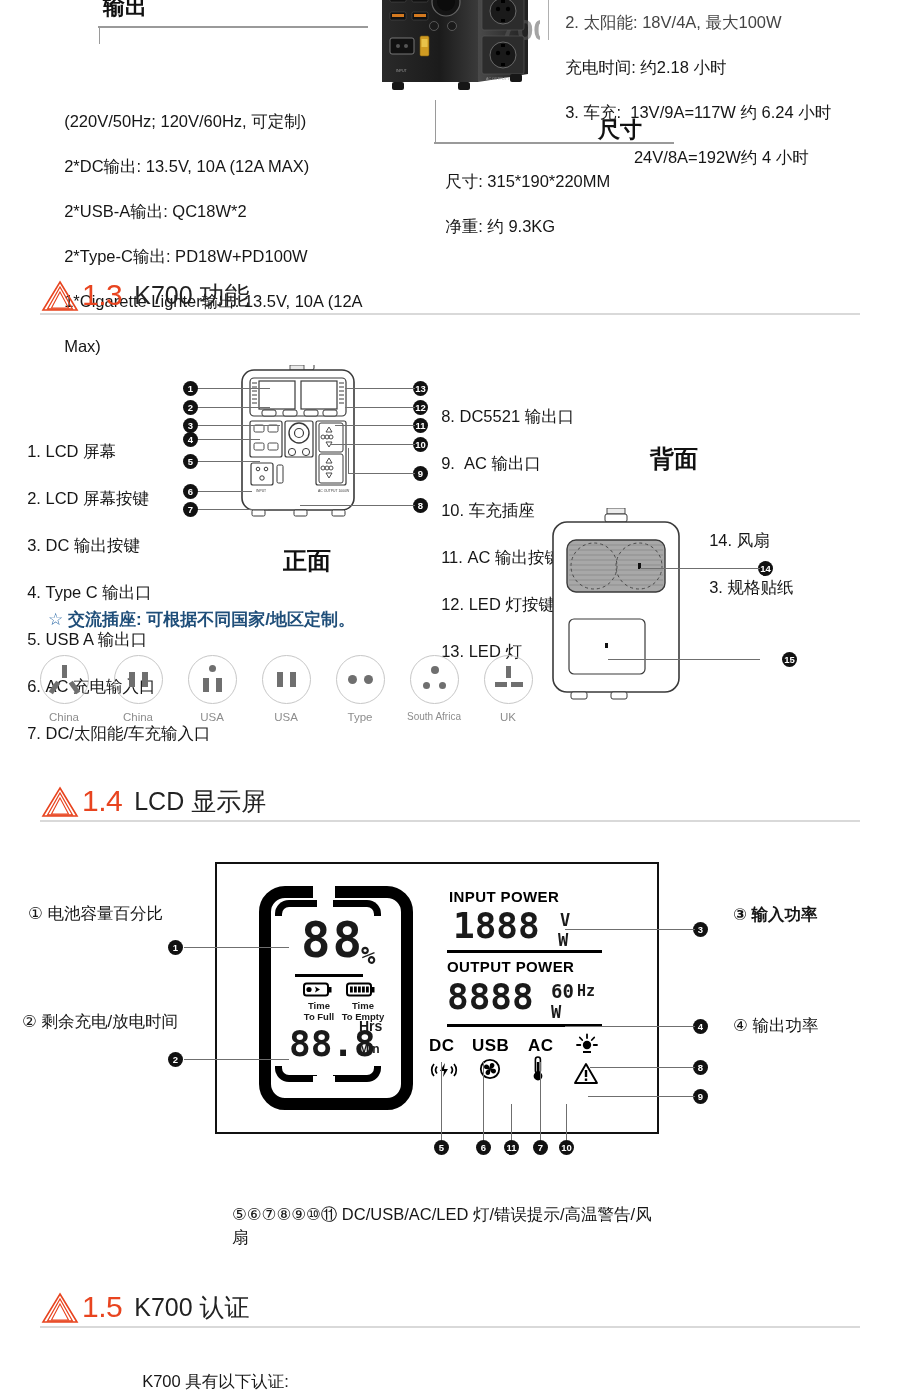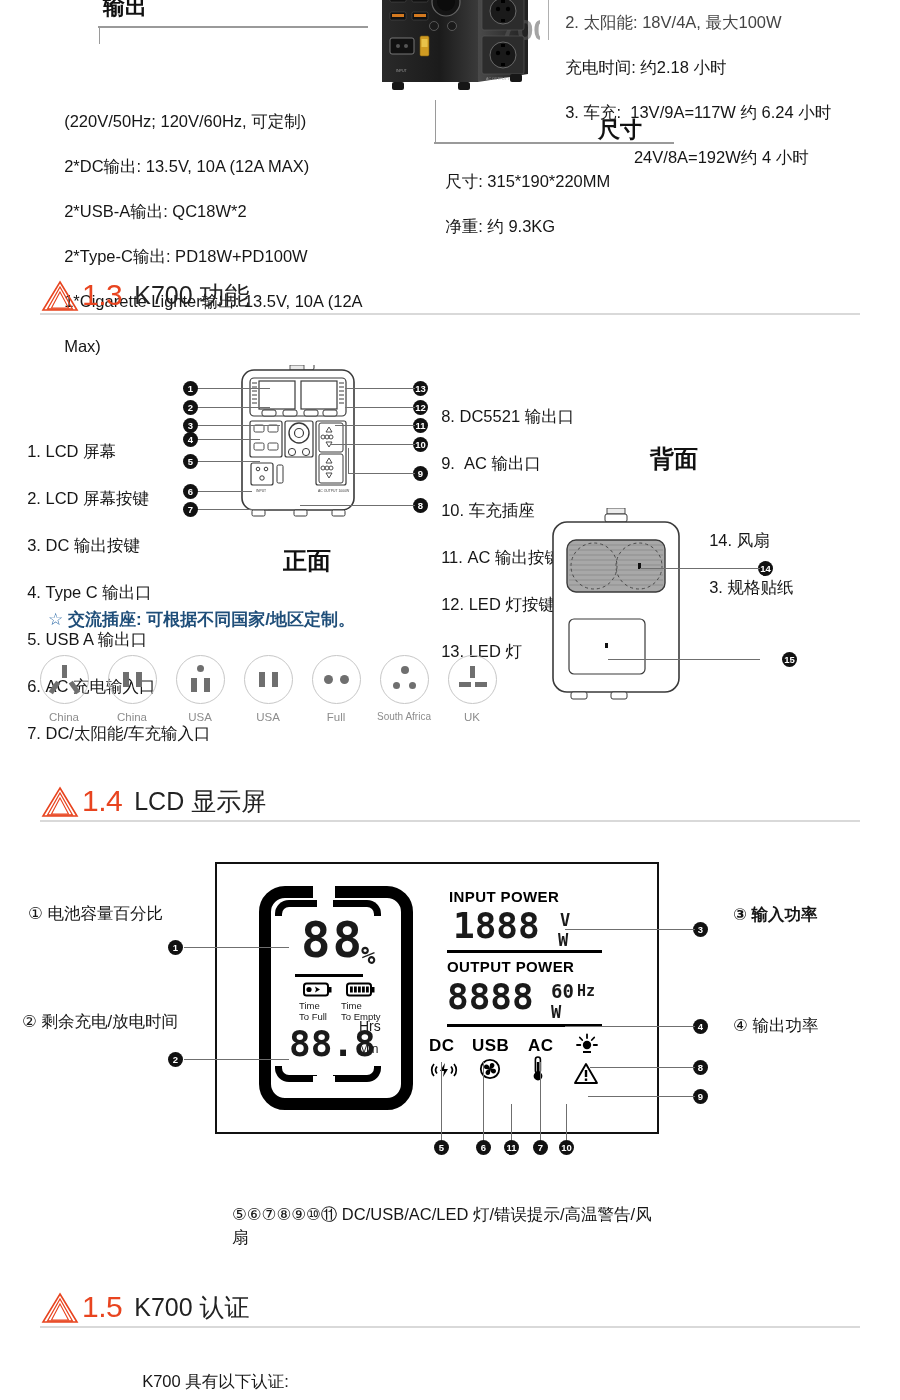--- a/index.html
+++ b/index.html
@@ -22,42 +22,42 @@
   .body-txt{font-size:16.5px;line-height:22.5px;color:#161616;}
   .head-cjk{font-weight:bold;font-size:22px;color:#111;}
 
   
   .ul-rule{position:absolute;background:#9a9a9a;}
 
   
   #photo{position:absolute;left:360px;top:-30px;width:180px;height:140px;}
 
   
-  .plug-row{position:absolute;display:flex;gap:0px;}
+  .plug-row{position:absolute;display:flex;gap:6px;}
   .plug{width:68px;display:flex;flex-direction:column;align-items:center;}
   .plug-circle{width:47px;height:47px;border-radius:50%;border:1.4px solid #c7c7c7;position:relative;}
   .pin{position:absolute;background:#6f6f6f;}
   .plug-name{margin-top:7px;font-size:11.5px;color:#8d8d8d;}
   .star-line{position:absolute;font-weight:bold;font-size:17px;color:#1f4e79;}
   .star-line .star{color:#2f6ca8;font-weight:normal;}
 
   
   .bullet{position:absolute;width:15px;height:15px;border-radius:50%;background:#111;color:#fff;
           font-size:9.5px;font-weight:bold;display:flex;align-items:center;justify-content:center;
           line-height:1;}
   .lead{position:absolute;background:#6f6f6f;height:1px;}
   .lead-v{position:absolute;background:#6f6f6f;width:1px;}
 
   
   #lcd{position:absolute;left:215px;top:862px;width:440px;height:268px;border:2.5px solid #111;background:#fff;}
   .seg{font-family:"DejaVu Sans Mono","Liberation Mono",monospace;font-weight:bold;}
   .lcd-lbl{font-size:15px;font-weight:bold;letter-spacing:.4px;color:#000;}
   .lcd-rule{position:absolute;background:#000;height:3px;}
   .ring{position:absolute;border:12px solid #000;border-radius:26px;}
-  .tiny-b{font-size:9.5px;font-weight:normal;line-height:11px;text-align:left;}
+  .tiny-b{font-size:9.5px;font-weight:bold;line-height:11px;text-align:center;}
 
   .cap-center{position:absolute;font-size:16.5px;line-height:23px;color:#161616;}
 </style>
 </head>
 <body>
 
 <div class="t head-cjk" style="left:103px;top:-8px;">输出</div>
 <div class="ul-rule" style="left:98px;top:26px;width:270px;height:2px;"></div>
 <div class="lead-v" style="left:99px;top:26px;height:18px;background:#9a9a9a;"></div>
 
@@ -361,21 +361,21 @@
       <span class="pin" style="left:14px;top:16px;width:6px;height:15px;"></span>
       <span class="pin" style="left:27px;top:16px;width:6px;height:15px;"></span>
     </div>
     <div class="plug-name">USA</div>
   </div>
   <div class="plug">
     <div class="plug-circle">
       <span class="pin" style="left:11px;top:19px;width:9px;height:9px;border-radius:50%;"></span>
       <span class="pin" style="left:27px;top:19px;width:9px;height:9px;border-radius:50%;"></span>
     </div>
-    <div class="plug-name">Full</div>
+    <div class="plug-name">Type</div>
   </div>
   <div class="plug">
     <div class="plug-circle">
       <span class="pin" style="left:20px;top:10px;width:8px;height:8px;border-radius:50%;"></span>
       <span class="pin" style="left:12px;top:26px;width:7px;height:7px;border-radius:50%;"></span>
       <span class="pin" style="left:28px;top:26px;width:7px;height:7px;border-radius:50%;"></span>
     </div>
     <div class="plug-name" style="font-size:10px;">South Africa</div>
   </div>
   <div class="plug">

